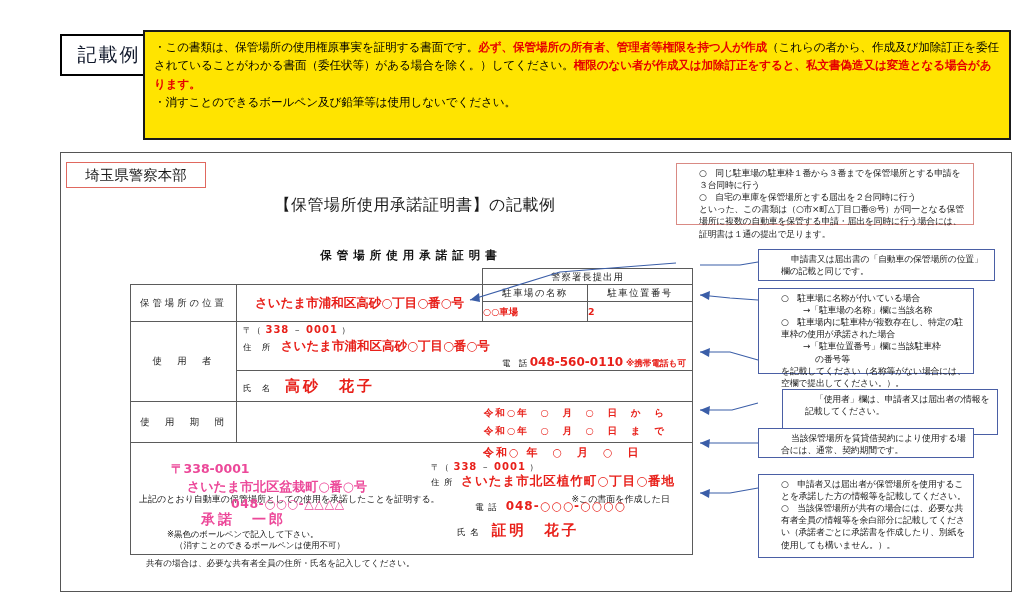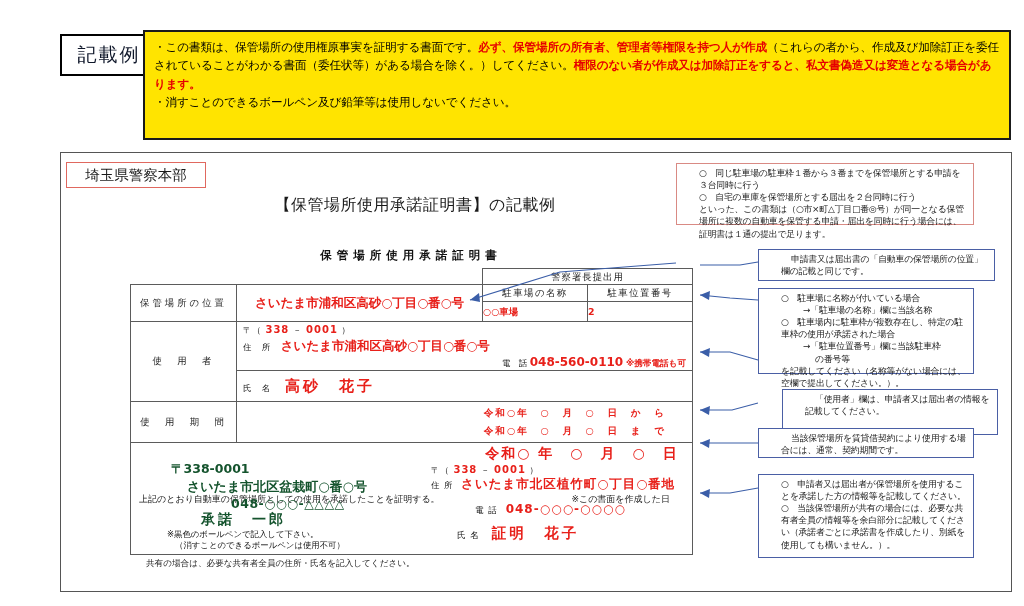--- a/index.html
+++ b/index.html
@@ -94,28 +94,28 @@
   .name-val { font-size: 15px; letter-spacing: 3px; }
   .tel-row { text-align: right; padding-right: 6px; font-size: 8.4px; }
   .tel-num { font-size: 12px; letter-spacing: 0px; }
   .tel-note { font-size: 8.6px; }
   .period-row { text-align: right; padding-right: 26px; letter-spacing: 2px; font-size: 9.6px; }
 
   
   .cert-line { font-size: 9px; color: #222; }
   #cert-cell { padding: 3px 6px 2px 8px; position: relative; height: 106px; }
   .left-blk { position: absolute; left: 40px; top: 18px; }
-  .left-blk div { color: #14532d; font-weight: bold; }
+  .left-blk div { color: #ec4899; font-weight: bold; }
   .zip-l { font-size: 12.5px; }
   .adr-l { font-size: 13px; margin-left: 16px; }
   .tel-l { font-size: 12.5px; margin-left: 60px; letter-spacing: 0.5px; }
   .nm-l { font-size: 14px; margin-left: 30px; letter-spacing: 3px; }
   .note-l { position: absolute; left: 36px; top: 86px; font-size: 8.4px; color: #111; font-weight: normal; line-height: 1.35; }
   .right-blk { position: absolute; left: 300px; top: 2px; width: 250px; }
-  .date-r { text-align: center; padding-left: 52px; font-size: 14px; letter-spacing: 2px; }
+  .date-r { text-align: left; padding-left: 52px; font-size: 11px; letter-spacing: 2px; }
   .zip-r { font-size: 8.4px; letter-spacing: 1px; }
   .adr-r { font-size: 8.4px; letter-spacing: 1px; }
   .telr { font-size: 8.6px; letter-spacing: 1px; }
   #bikou { font-size: 8.6px; color: #222; padding-left: 2px; line-height: 1.5; margin-top: 2px; }
 
   
   .callout {
     border: 1px solid #4a5fa5;
     background: #fff;
     font-size: 8.9px;

